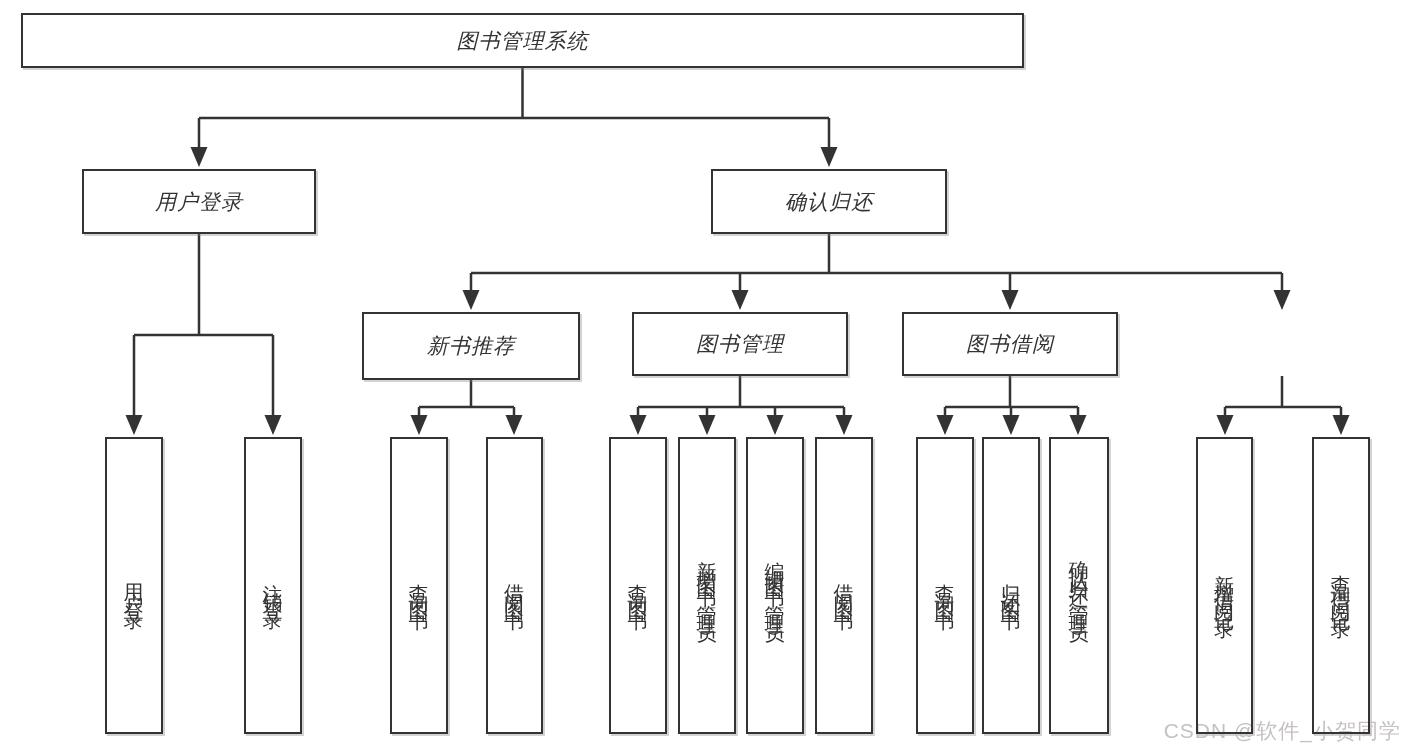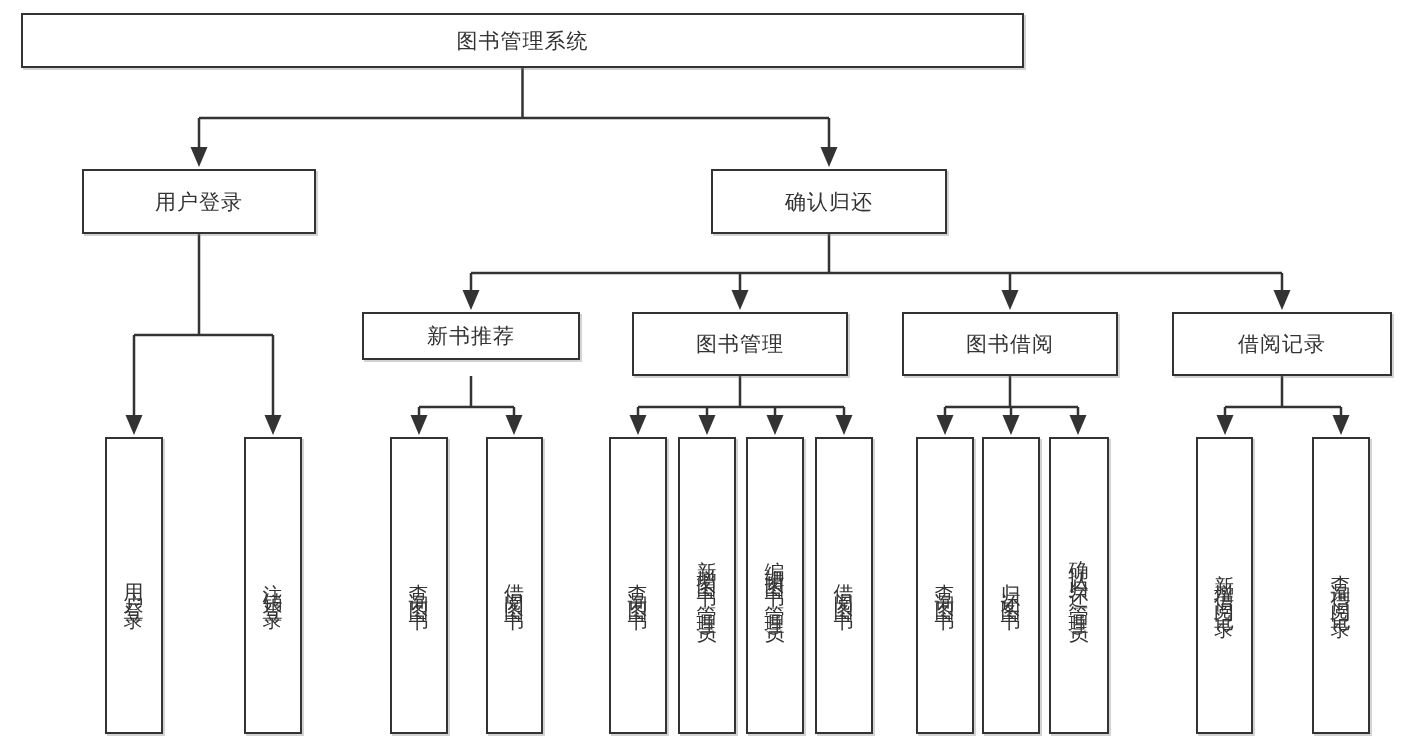--- a/index.html
+++ b/index.html
@@ -14,21 +14,21 @@
   .box{
     position:absolute;
     box-sizing:border-box;
     background:#ffffff;
     border:2.5px solid #333333;
     box-shadow:2px 2px 0 rgba(130,130,130,0.35);
     display:flex;align-items:center;justify-content:center;
     color:#333333;
     z-index:2;
   }
-  .hbox{font-size:21px;letter-spacing:1px;}
+  .hbox{font-size:21px;letter-spacing:1px;font-style:italic;}
   .vbox span{
     writing-mode:vertical-rl;
     text-orientation:mixed;
     font-size:20px;
     letter-spacing:9px;
     line-height:1;
     white-space:nowrap;
   }
   .watermark{
     position:absolute;
@@ -77,24 +77,23 @@
       <polygon points="1216.5,415 1233.5,415 1225,435"></polygon>
       <polygon points="1332.5,415 1349.5,415 1341,435"></polygon>
     </g>
   </svg>
 
   <div class="box hbox" style="left:21px;top:13px;width:1003px;height:55px">图书管理系统</div>
 
   <div class="box hbox" style="left:82px;top:169px;width:234px;height:65px">用户登录</div>
   <div class="box hbox" style="left:711px;top:169px;width:236px;height:65px">确认归还</div>
 
-  <div class="box hbox" style="left:362px;top:312px;width:218px;height:48px">新书推荐</div>
+  <div class="box hbox" style="left:362px;top:312px;width:218px;height:68px">新书推荐</div>
   <div class="box hbox" style="left:632px;top:312px;width:216px;height:64px">图书管理</div>
   <div class="box hbox" style="left:902px;top:312px;width:216px;height:64px">图书借阅</div>
-  <div class="box hbox" style="left:1172px;top:312px;width:220px;height:64px">借阅记录</div>
 
   <div class="box vbox" style="left:105px;top:437px;width:58px;height:297px">
     <span>用户登录</span>
   </div>
   <div class="box vbox" style="left:244px;top:437px;width:58px;height:297px">
     <span>注销登录</span>
   </div>
 
   <div class="box vbox" style="left:390px;top:437px;width:58px;height:297px">
     <span>查询图书</span>
@@ -126,14 +125,15 @@
     <span>确认归还（管理员）</span>
   </div>
 
   <div class="box vbox" style="left:1196px;top:437px;width:57px;height:297px">
     <span>新增借阅记录</span>
   </div>
   <div class="box vbox" style="left:1312px;top:437px;width:58px;height:297px">
     <span>查询借阅记录</span>
   </div>
 
+  <div class="watermark">CSDN @软件_小贺同学</div>
 
 </div>
 
 </body></html>

